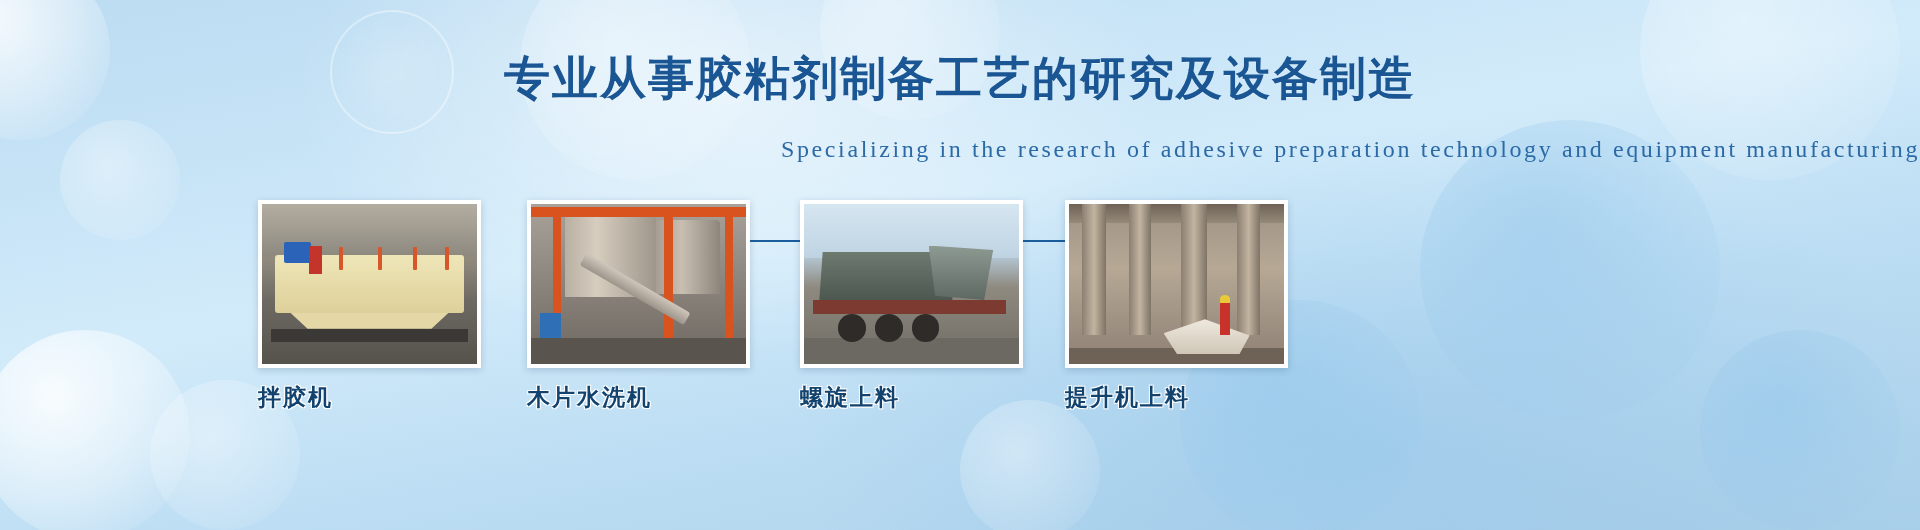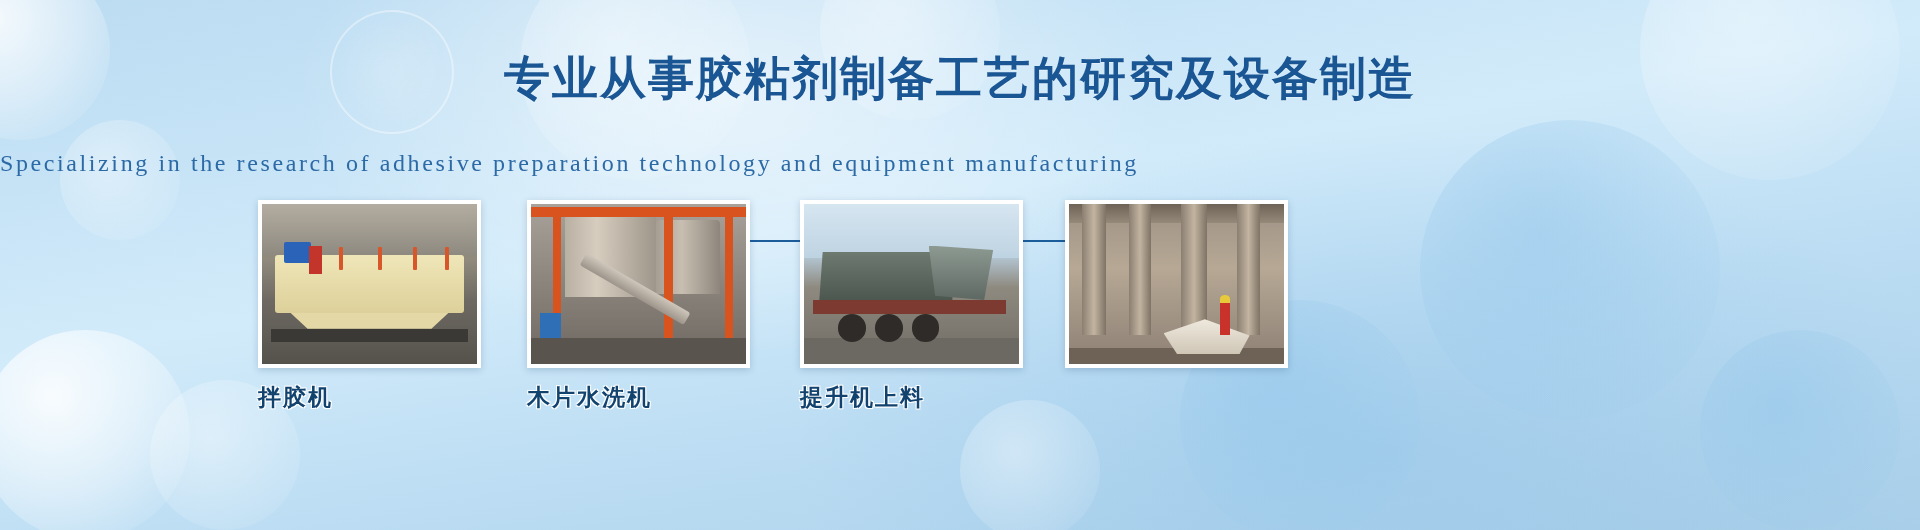--- a/index.html
+++ b/index.html
@@ -43,24 +43,24 @@
     font-size: 46px;
     line-height: 1.0;
     font-weight: 700;
     color: #1a5693;
     letter-spacing: 2px;
     white-space: nowrap;
     text-shadow: 0 1px 0 rgba(255,255,255,0.35);
   }
   .subtitle {
     position: absolute;
-    top: 150px;
+    top: 136px;
     left: 0;
     width: 100%;
-    text-align: left;
+    text-align: right;
     font-family: "Liberation Serif", "DejaVu Serif", serif;
     font-size: 24px;
     color: #2c6aa6;
     letter-spacing: 2.6px;
     white-space: nowrap;
   }
 
   
   .strip {
     position: absolute;
@@ -245,16 +245,17 @@
           <div class="floor"></div>
           <div class="pile"></div>
           <div class="man"></div>
           <div class="hat"></div>
         </div>
       </div>
     </div>
 
     <div class="caption cap-1">拌胶机</div>
     <div class="caption cap-2">木片水洗机</div>
-    <div class="caption cap-3">提升机上料</div>
+    <div class="caption cap-3">螺旋上料</div>
+    <div class="caption cap-4">提升机上料</div>
 
   </div>
 </div>
 
 </body></html>

